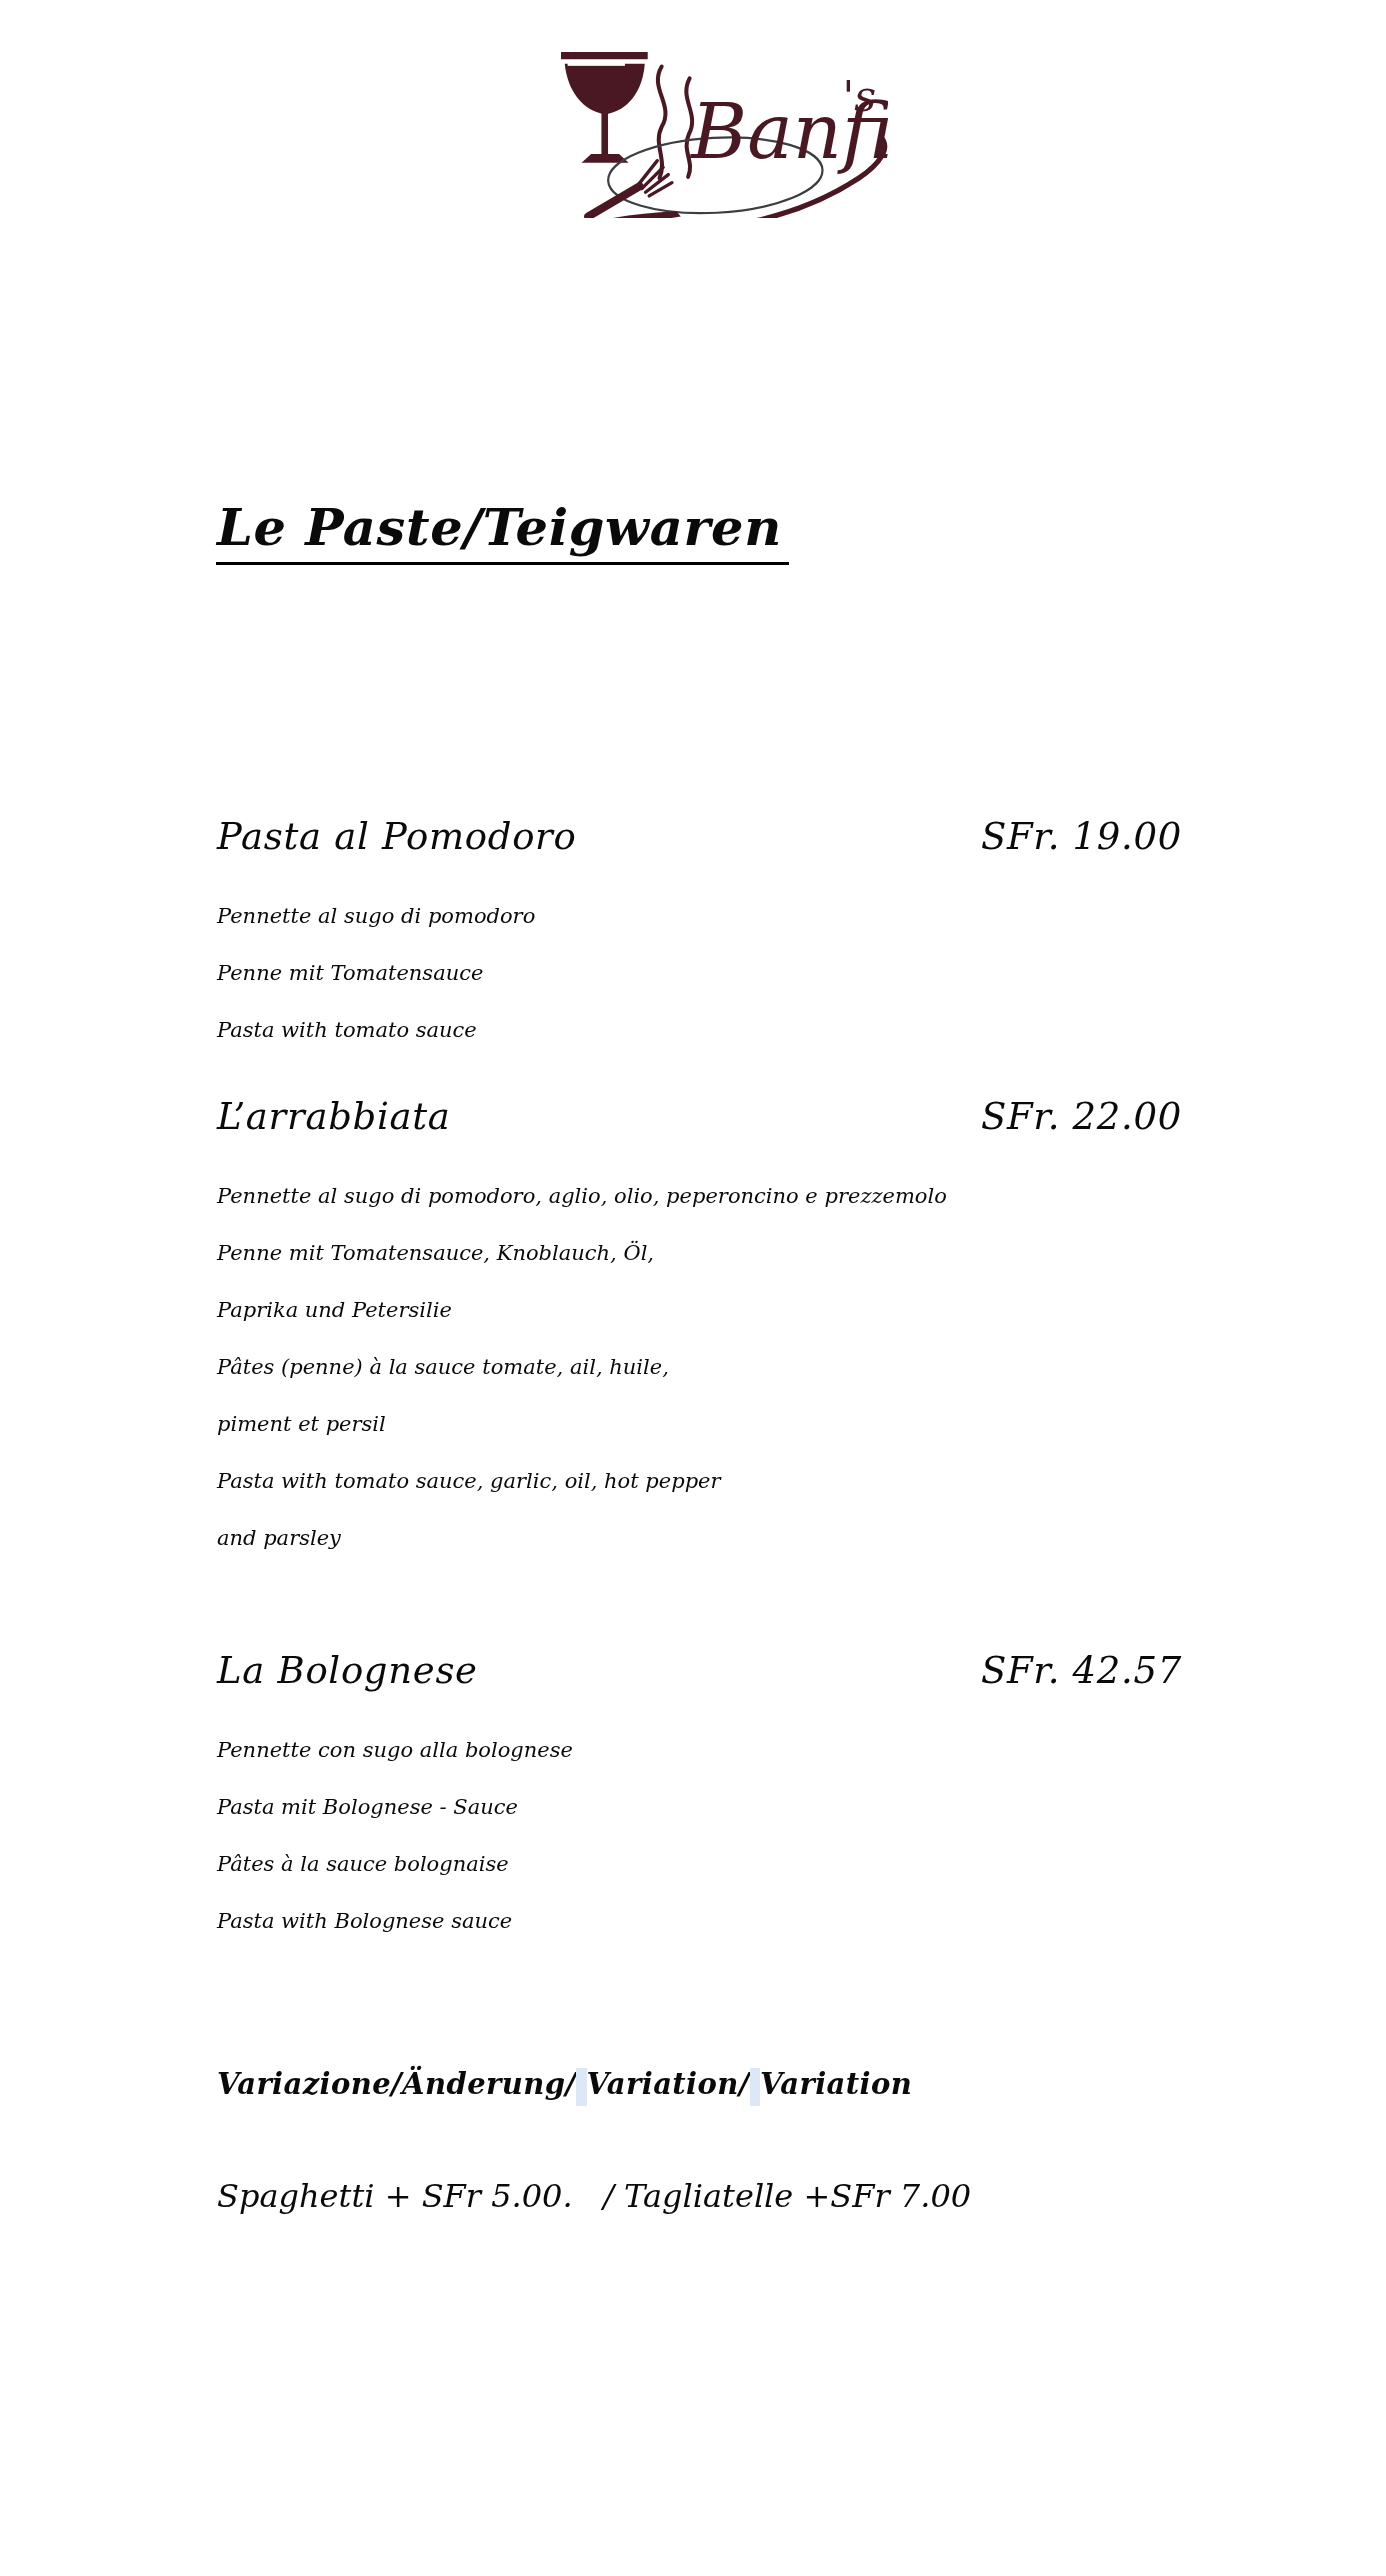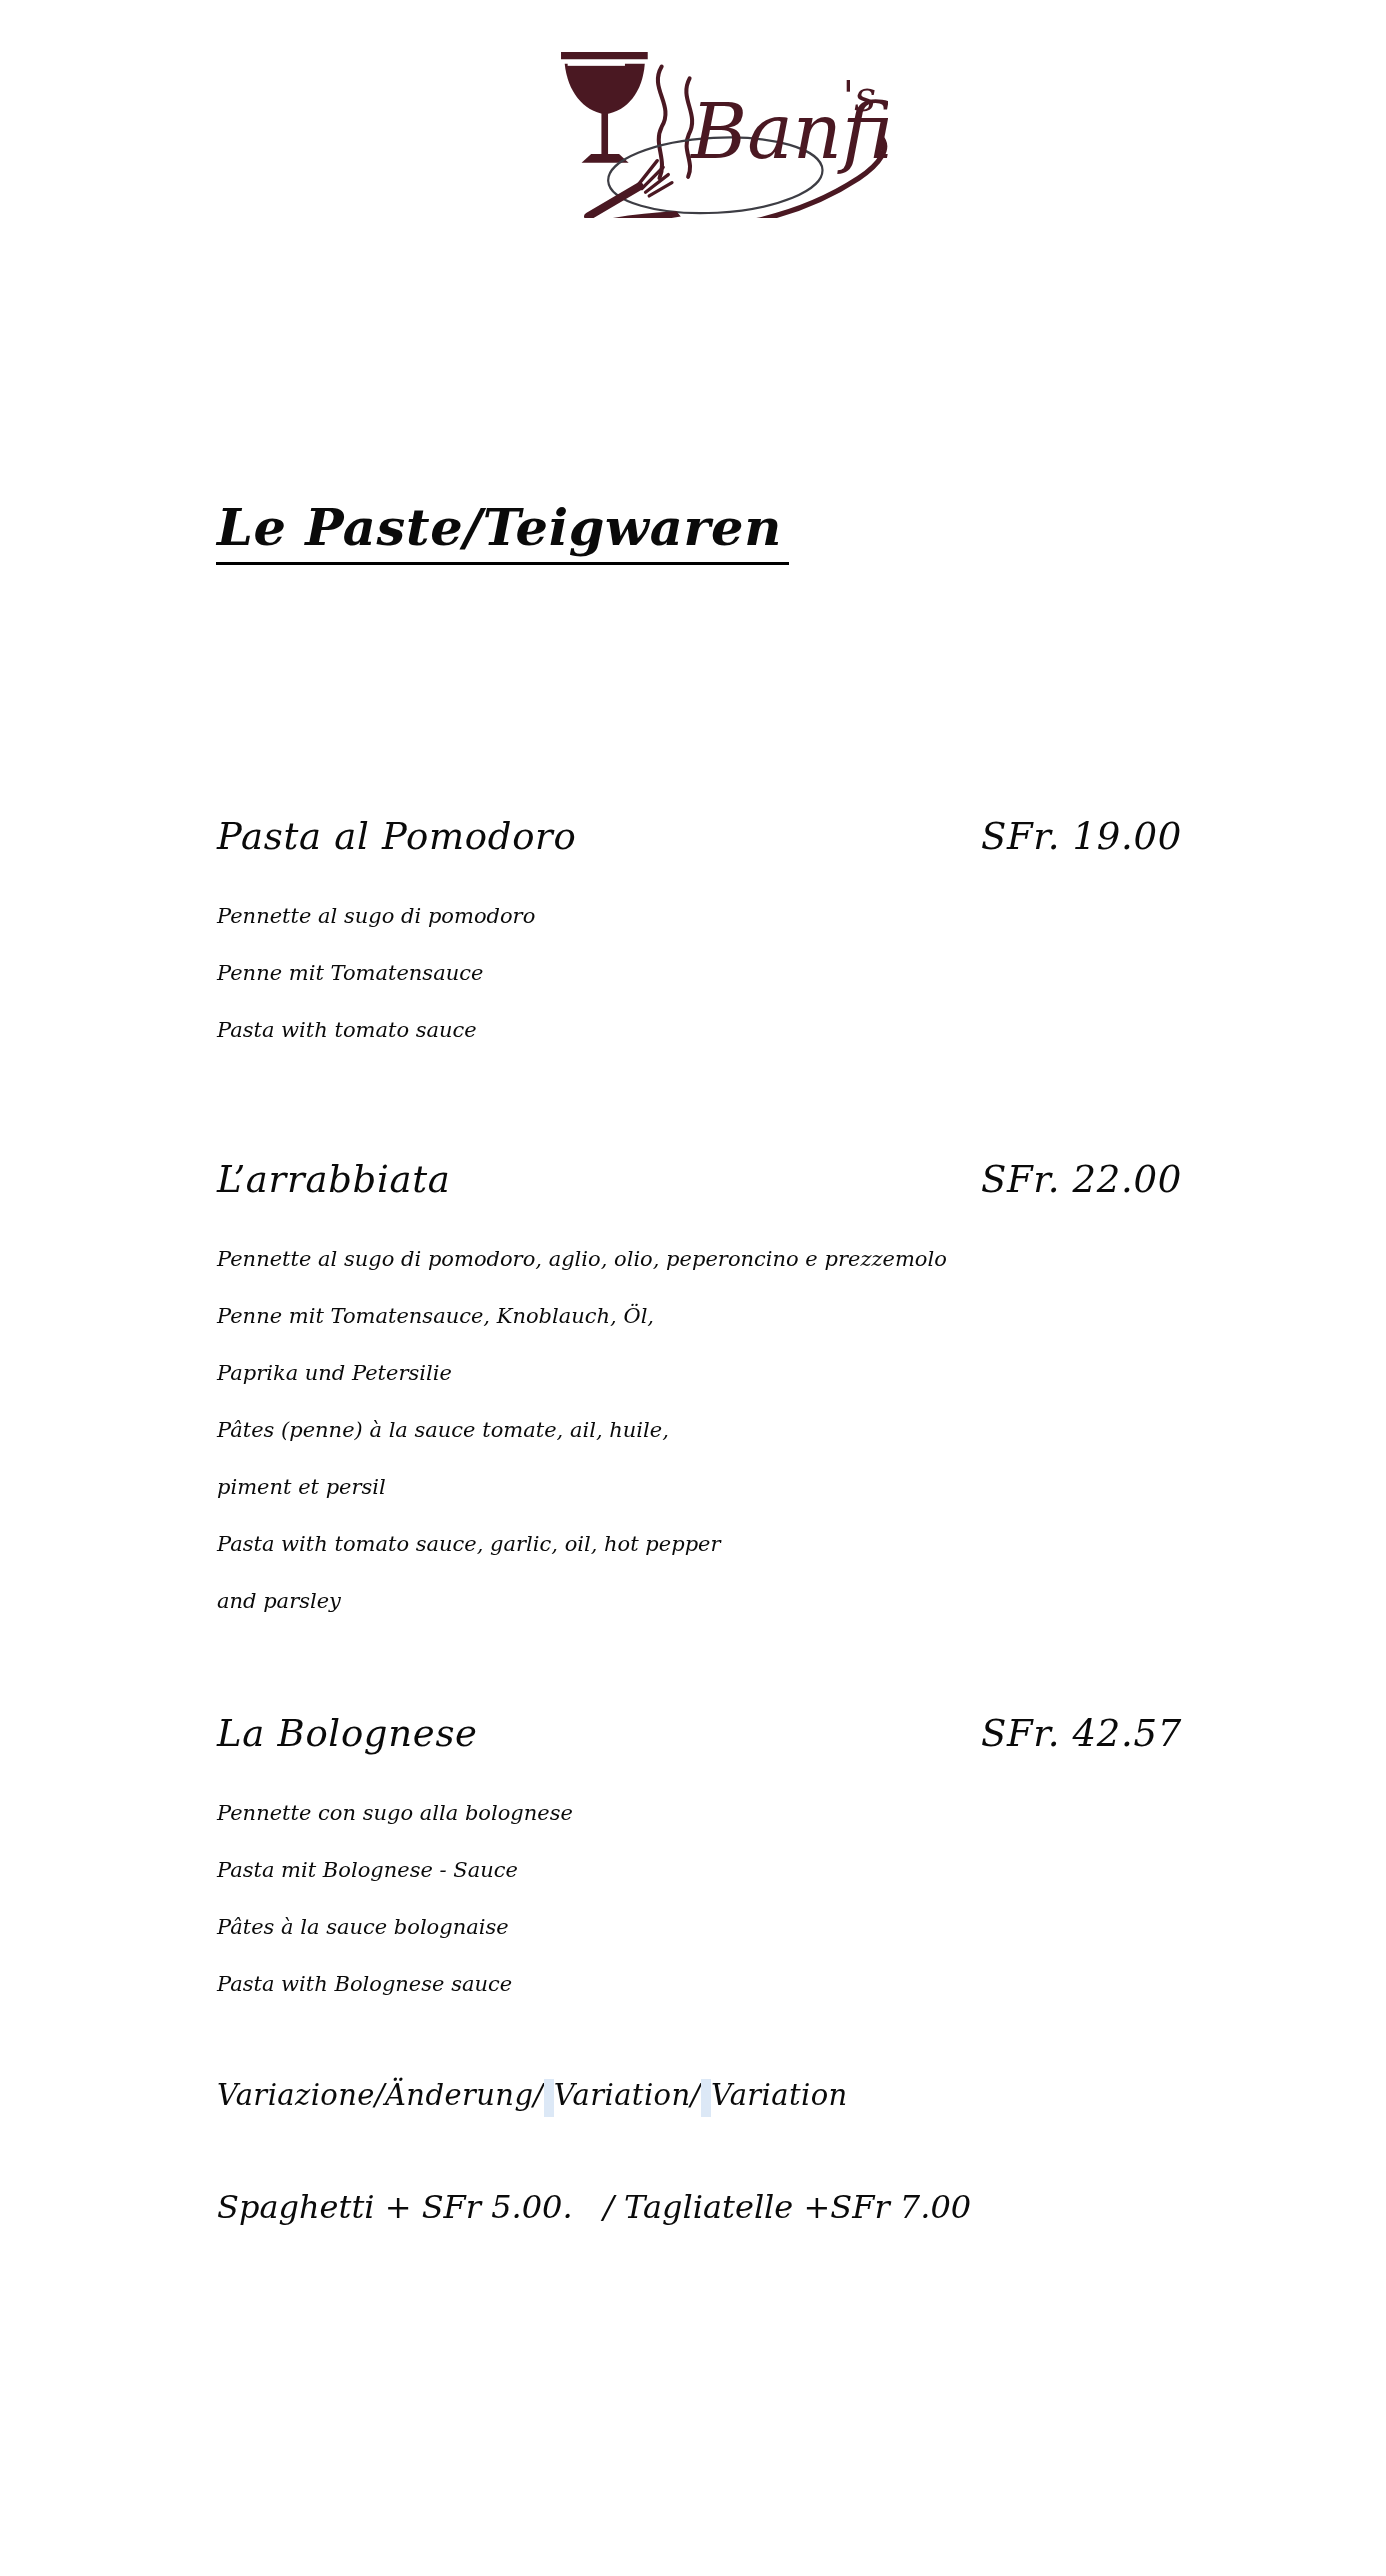--- a/index.html
+++ b/index.html
@@ -35,44 +35,44 @@
     font-size: 51px;
     font-weight: bold;
     letter-spacing: 0.7px;
     border-bottom: 3.7px solid #000;
     padding: 0 7.3px 7.3px 1.5px;
     margin-left: -1.5px;
     line-height: 1.1;
   }
   .dish { }
   .dish-1 { margin-top: 250px; }
-  .dish-2 { margin-top: 99px; }
+  .dish-2 { margin-top: 36px; }
   .dish-3 { margin-top: 82px; }
   .dish-title-row {
     display: flex;
     justify-content: space-between;
     align-items: baseline;
     font-size: 37px;
     line-height: 44px;
     text-align: right;
   }
   .dish-name { letter-spacing: 0.7px; }
   .dish-price { letter-spacing: 0.7px; }
   .dish-desc {
     margin-top: 29px;
   }
   .desc-line {
     font-size: 21px;
     line-height: 57px;
     white-space: pre-wrap;
   }
   .variation {
-    margin-top: 58px;
+    margin-top: 110px;
     font-size: 29px;
-    font-weight: normal;
+    font-weight: bold;
     line-height: 48px;
     letter-spacing: 0.4px;
   }
   .variation .hl {
     display: inline-block;
     width: 10.3px;
     height: 38px;
     vertical-align: -7.3px;
   }
   .extras {

